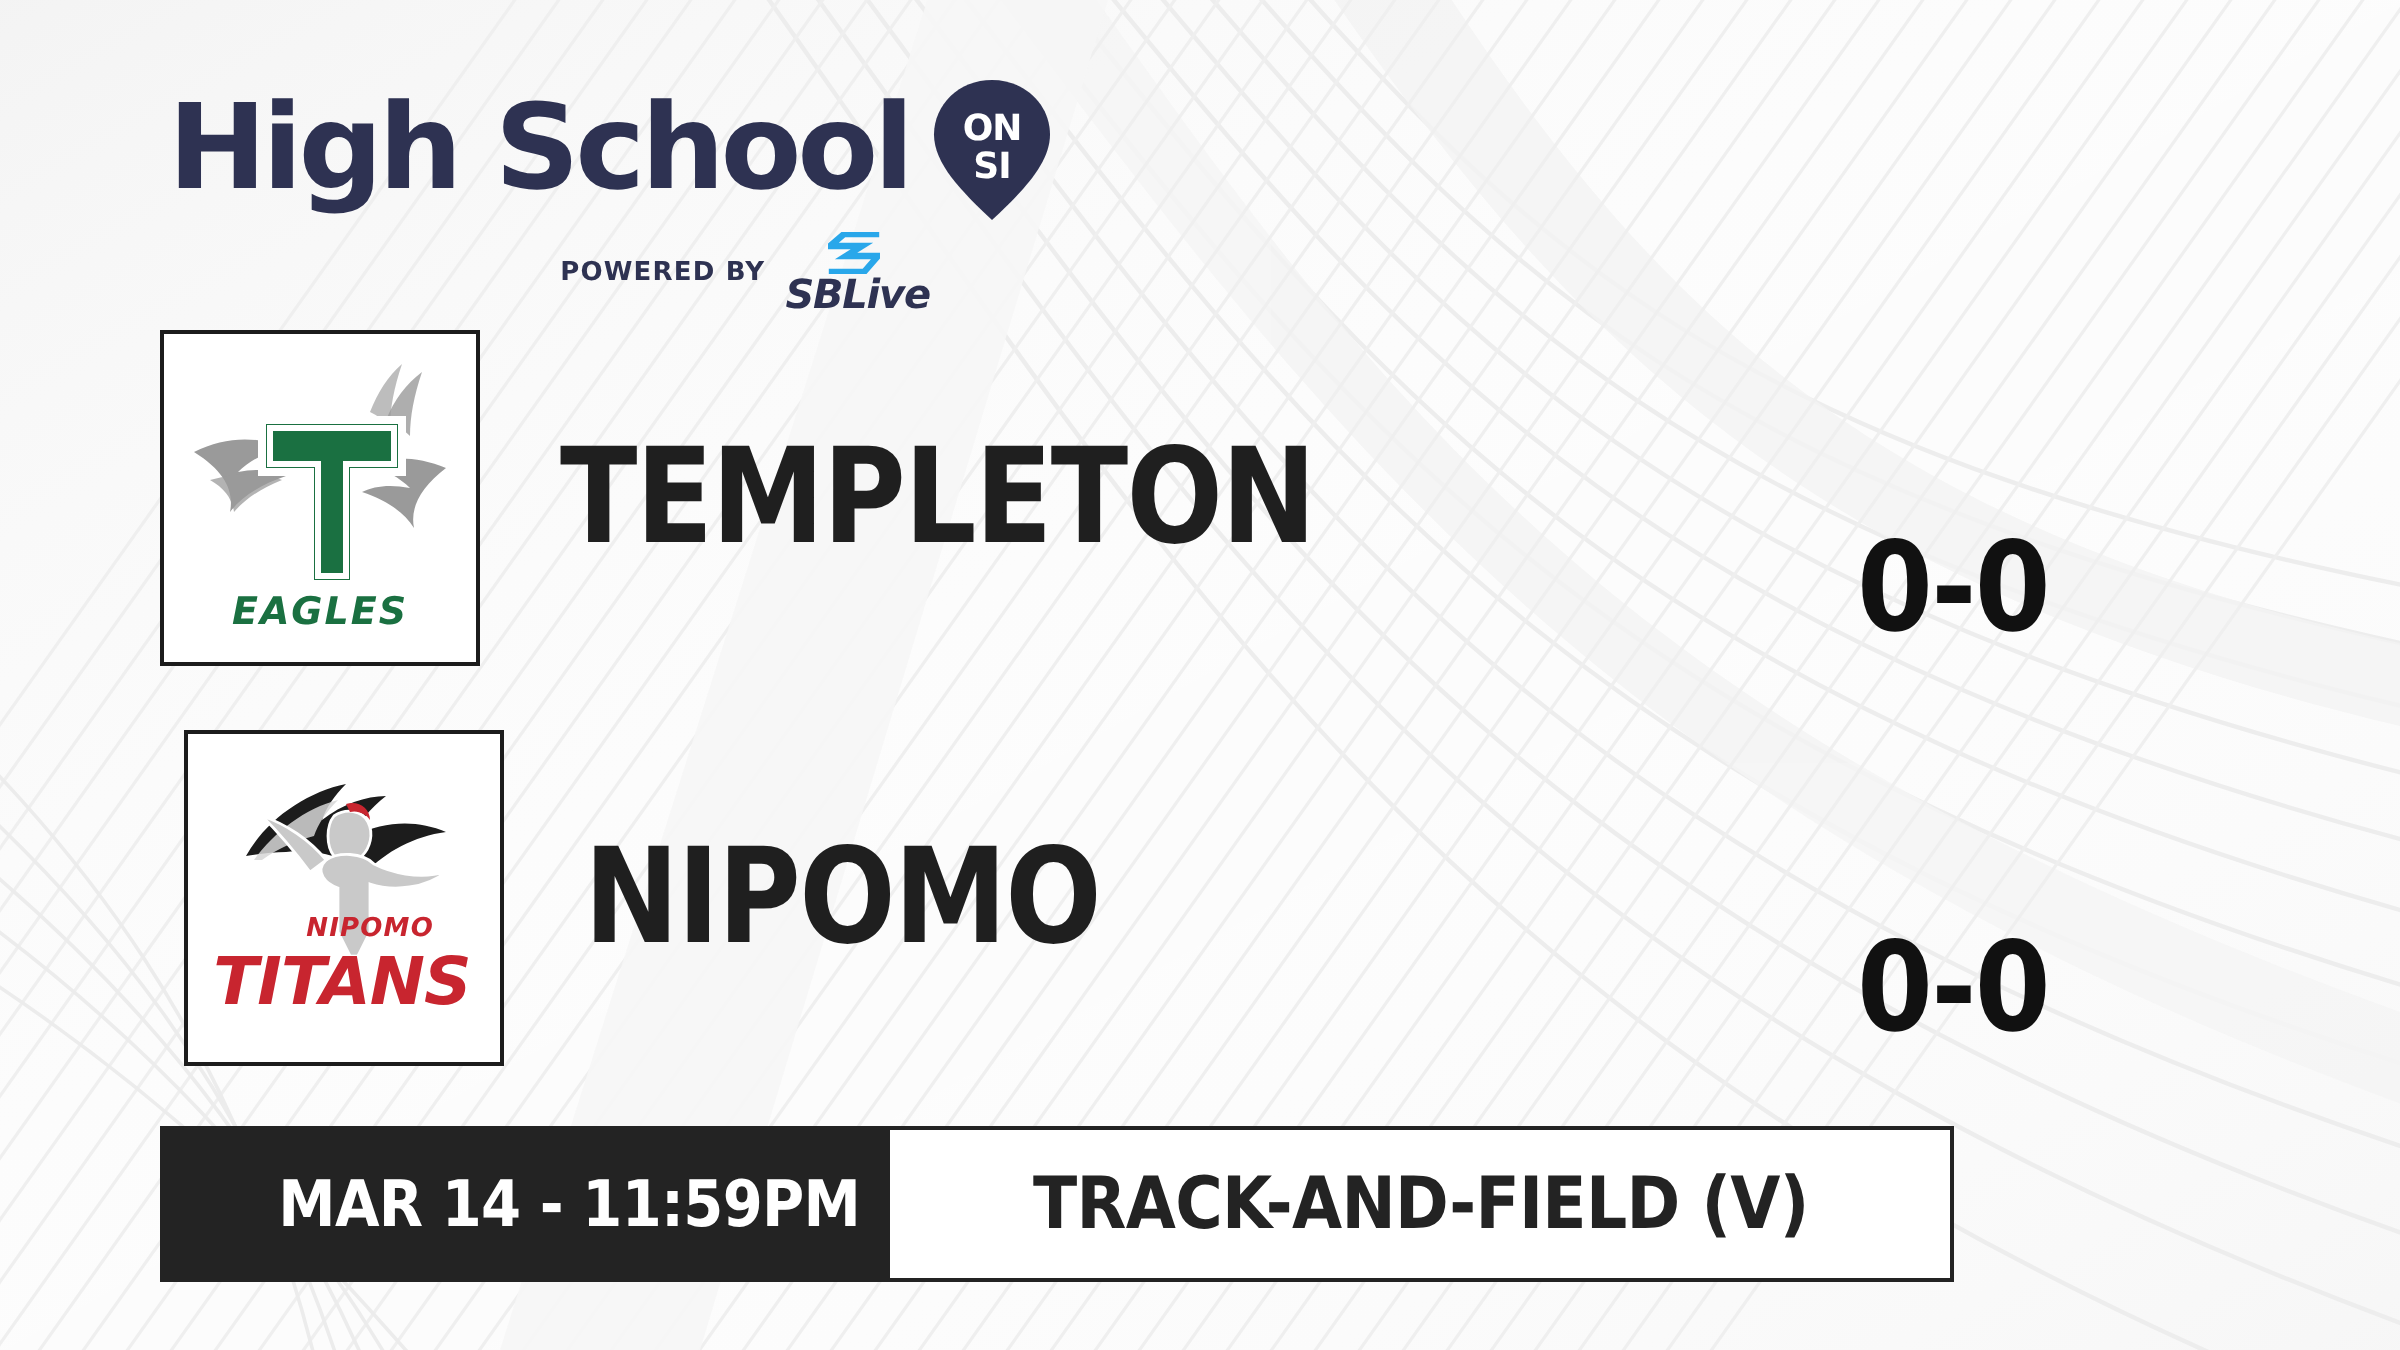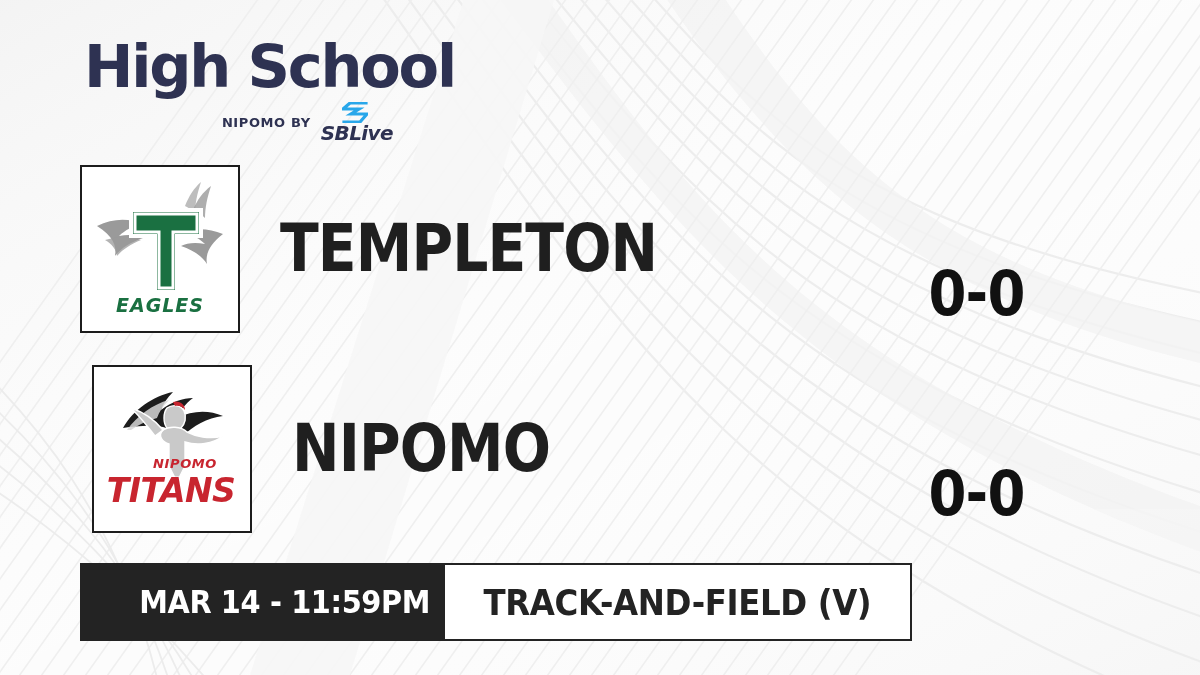--- a/index.html
+++ b/index.html
@@ -167,21 +167,21 @@
     white-space: nowrap;
     box-sizing: border-box;
     padding-left: 45px;
   }
   .info-date span { display: inline-block; transform: scaleX(0.9); }
   .info-sport {
     background: #ffffff;
     border: 2px solid #232323;
     border-left: none;
     color: #232323;
-    width: 467px;
+    width: 532px;
     display: flex;
     align-items: center;
     justify-content: center;
     font-family: "DejaVu Sans", sans-serif;
     font-weight: 700;
     font-size: 36px;
     letter-spacing: -0.4px;
     white-space: nowrap;
     box-sizing: border-box;
   }
@@ -291,23 +291,30 @@
       <path d="M-60,360 C50,450 128,548 172,690"></path>
       <path d="M-60,392 C60,480 138,576 186,690"></path>
       <path d="M-60,424 C72,510 150,602 200,690"></path>
       <path d="M-60,456 C84,540 162,628 216,690"></path>
     </g>
   </svg>
 
   <div class="brand">
     <div class="brand-row">
       <div class="brand-title">High School</div>
+      <div class="brand-pin">
+        <svg viewBox="0 0 62 74" width="62" height="74" aria-hidden="true">
+          <path d="M31 2 C14.5 2 2 14.3 2 29.3 C2 44 16 58 31 72 C46 58 60 44 60 29.3 C60 14.3 47.5 2 31 2 Z" fill="#2e3252"></path>
+          <text x="31" y="32" text-anchor="middle" font-family="DejaVu Sans, sans-serif" font-size="18" font-weight="700" fill="#ffffff" letter-spacing="-0.5">ON</text>
+          <text x="31" y="51" text-anchor="middle" font-family="DejaVu Sans, sans-serif" font-size="18" font-weight="700" fill="#ffffff" letter-spacing="-0.5">SI</text>
+        </svg>
+      </div>
     </div>
     <div class="brand-sub">
-      <div class="powered-by">NIPOMO BY</div>
+      <div class="powered-by">POWERED BY</div>
       <div class="sblive-mark">
         <svg width="26" height="21" viewBox="0 0 26 21" aria-hidden="true">
           <path d="M24 1 L8 1 L1 7 L17 7 L9 12 L25 12 L18 20 L2 20" fill="none" stroke="#29a7ea" stroke-width="3.2" stroke-linecap="square"></path>
         </svg>
         <span class="sblive-word">SBLive</span>
       </div>
     </div>
   </div>
 
   <div class="team-row row-1">

